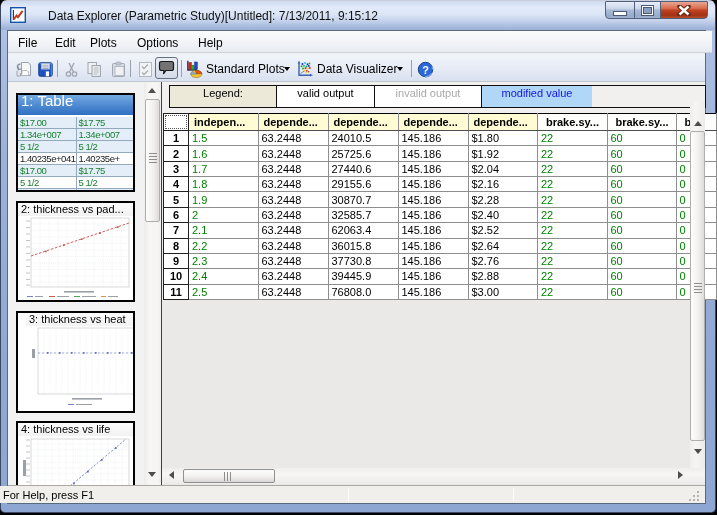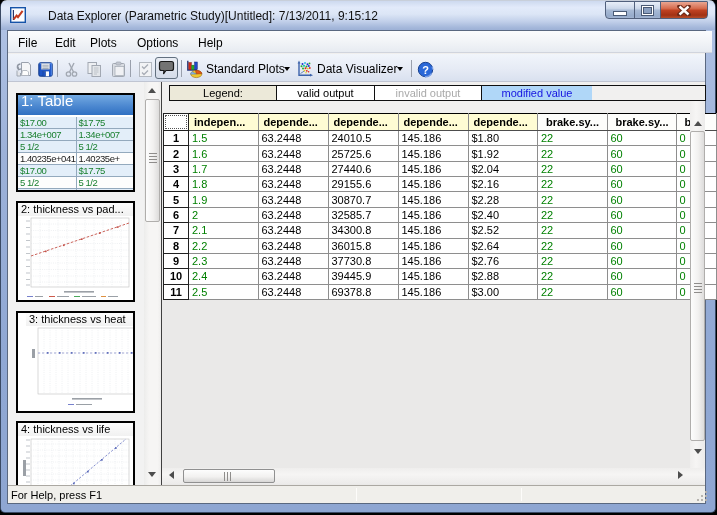--- a/index.html
+++ b/index.html
@@ -38,21 +38,21 @@
 .darr { position:absolute; top:67px; width:0; height:0; border-left:3.5px solid transparent; border-right:3.5px solid transparent; border-top:4px solid #000; }
 
 
 #sidebag { position:absolute; left:8px; top:82px; width:136px; height:403px; background:#f2f2f2; }
 #sbtrack { position:absolute; left:144px; top:82px; width:17px; height:403px; background:linear-gradient(90deg,#ececeb 0%, #f6f5f4 30%, #f6f5f4 80%, #eeedec 100%); }
 #paneleft { position:absolute; left:161px; top:82px; width:1px; height:403px; background:#404040; }
 #panebg { position:absolute; left:162px; top:82px; width:543px; height:403px; background:#eae9e8; }
 #panetop { position:absolute; left:162px; top:82px; width:543px; height:31px; background:#f1f0ef; }
 
 
-#legend { position:absolute; left:169px; top:85px; width:537px; height:16px; border:1px solid #101010; display:flex; }
+#legend { position:absolute; left:169px; top:85px; width:537px; height:23px; border:1px solid #101010; display:flex; }
 .lcell { height:100%; border-right:1px solid #101010; font-size:11px; text-align:center; line-height:14px; background:#fff; white-space:nowrap; }
 .lcell:last-child { border-right:none; }
 
 
 .thumb { position:absolute; left:16px; width:119px; border:2px solid #000; background:#fff; overflow:hidden; }
 .thead { height:13px; font-size:11px; color:#000; padding-left:3px; line-height:13px;
   background:linear-gradient(#fdfdfd, #f1f1f1); white-space:nowrap; overflow:hidden; }
 
 
 .sbthumb { position:absolute; background:linear-gradient(90deg,#fdfdfd 0%, #f2f1f0 55%, #dddcdb 100%); border:1px solid #b0aeac; border-radius:2px; }
@@ -78,21 +78,21 @@
 #grid th.corner:after { content:""; position:absolute; inset:1px; border:1px dotted #555; }
 .g { color:#008000; }
 
 #mini { font-size:9.5px; color:#1a8030; }
 #mini td { border-bottom:1px solid #93a9bd; border-right:1px solid #93a9bd; height:11px; padding:0 0 0 2px; white-space:nowrap; overflow:hidden; letter-spacing:-0.45px; }
 #mini td:last-child { border-right:none; }
 #mini tr.mb td { background:#e3eef9; }
 #mini tr.mw td { background:#fdfdfd; }
 #mini tr.k td { color:#202020; }
 
-#statusbar { position:absolute; left:8px; top:486px; width:697px; height:17px; background:#f0efeb; font-size:11px; }
+#statusbar { position:absolute; left:0; top:486px; width:697px; height:17px; background:#f0efeb; font-size:11px; }
 #statustop { position:absolute; left:8px; top:485px; width:697px; height:1px; background:#aba8a2; }
 .ssep { position:absolute; top:2px; width:1px; height:13px; background:#c6c3bd; border-right:1px solid #fdfcfa; }
 </style>
 </head>
 <body>
 <div id="frame"></div>
 <div id="titlebar"></div>
 <svg class="abs" style="left:10px; top:7px;" width="16" height="16" viewBox="0 0 16 16">
   <rect x="0.7" y="0.7" width="14.6" height="14.6" fill="#fbfcfe" stroke="#1553a8" stroke-width="1.4"></rect>
   <path d="M3.4 3 L3.4 13" stroke="#26356b" stroke-width="1.2" fill="none"></path>
@@ -438,21 +438,21 @@
           <td>145.186</td>
           <td>$2.40</td>
           <td class="g">22</td>
           <td class="g">60</td>
           <td class="g">0</td>
         </tr>
 <tr>
           <td class="rn">7</td>
           <td class="g">2.1</td>
           <td>63.2448</td>
-          <td>34300.8</td>
+          <td>62063.4</td>
           <td>145.186</td>
           <td>$2.52</td>
           <td class="g">22</td>
           <td class="g">60</td>
           <td class="g">0</td>
         </tr>
 <tr>
           <td class="rn">8</td>
           <td class="g">2.2</td>
           <td>63.2448</td>
@@ -482,21 +482,21 @@
           <td>145.186</td>
           <td>$2.88</td>
           <td class="g">22</td>
           <td class="g">60</td>
           <td class="g">0</td>
         </tr>
 <tr>
           <td class="rn">11</td>
           <td class="g">2.5</td>
           <td>63.2448</td>
-          <td>69378.8</td>
+          <td>76808.0</td>
           <td>145.186</td>
           <td>$3.00</td>
           <td class="g">22</td>
           <td class="g">60</td>
           <td class="g">0</td>
         </tr>
 </tbody>
     </table>
 </div>
 

